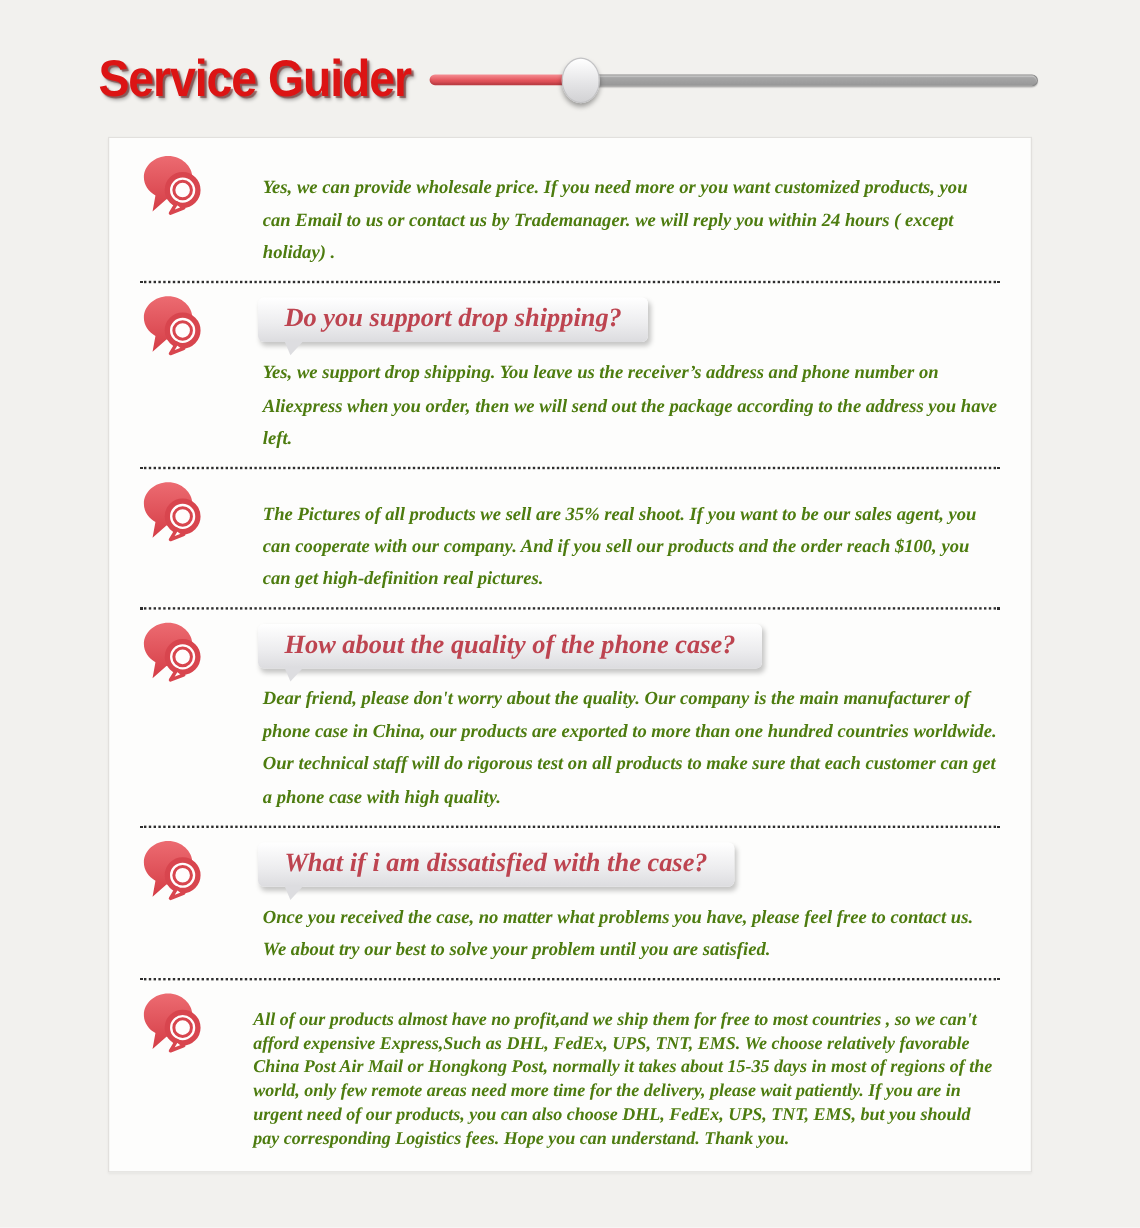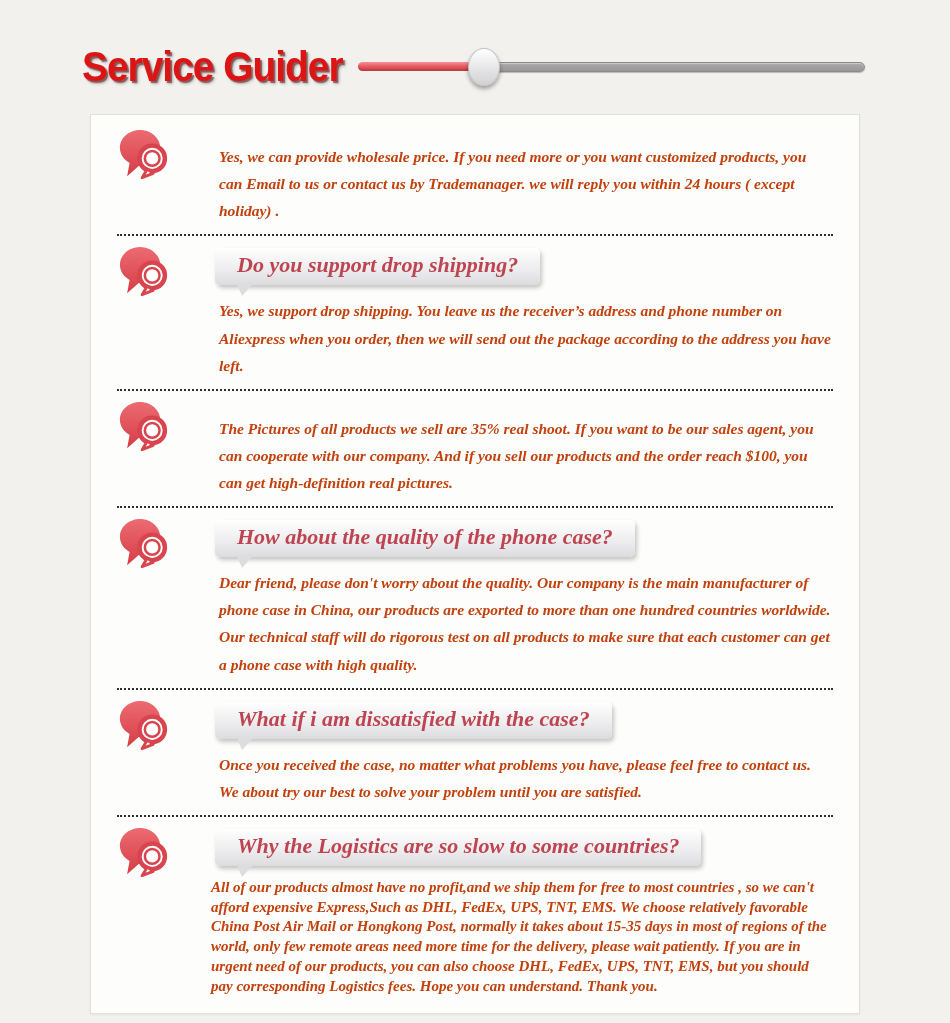--- a/index.html
+++ b/index.html
@@ -101,21 +101,21 @@
     color:#bd4450;
     white-space:nowrap;
   }
   .answer{
     margin:12px 0 0 100px;
     max-width:650px;
     font-style:italic;
     font-weight:700;
     font-size:15.5px;
     line-height:1.75;
-    color:#c2410c;
+    color:#4d7c0f;
   }
   .faq-item.tight .answer{
     margin-left:92px;
     max-width:668px;
     font-size:15px;
     line-height:1.32;
   }
   .dotted-sep{
     margin:0 26px;
     border-top:2px dotted #2e2e2e;
@@ -197,19 +197,16 @@
       <span class="q-text">What if i am dissatisfied with the case?</span>
     </div>
     <p class="answer">Once you received the case, no matter what problems you have, please feel free to contact us. We about try our best to solve your problem until you are satisfied.</p>
   </section>
   <div class="dotted-sep"></div>
 
   <section class="faq-item tight">
     <svg class="bubble-icon" viewBox="0 0 56 56">
         <use href="#chatBubbles"></use>
       </svg>
-    <div class="q-banner">
-      <span class="q-text">Why the Logistics are so slow to some countries?</span>
-    </div>
     <p class="answer">All of our products almost have no profit,and we ship them for free to most countries  , so we can't afford expensive Express,Such as DHL, FedEx, UPS, TNT, EMS. We choose relatively favorable China Post Air Mail or Hongkong Post, normally it takes about 15-35 days in most of regions of the world, only few remote areas need more time for the delivery, please wait patiently. If you are in urgent need of our products, you can also choose DHL, FedEx, UPS, TNT, EMS, but you should pay corresponding Logistics fees. Hope you can understand. Thank you.</p>
   </section>
 
 </main>
 
 </body></html>

